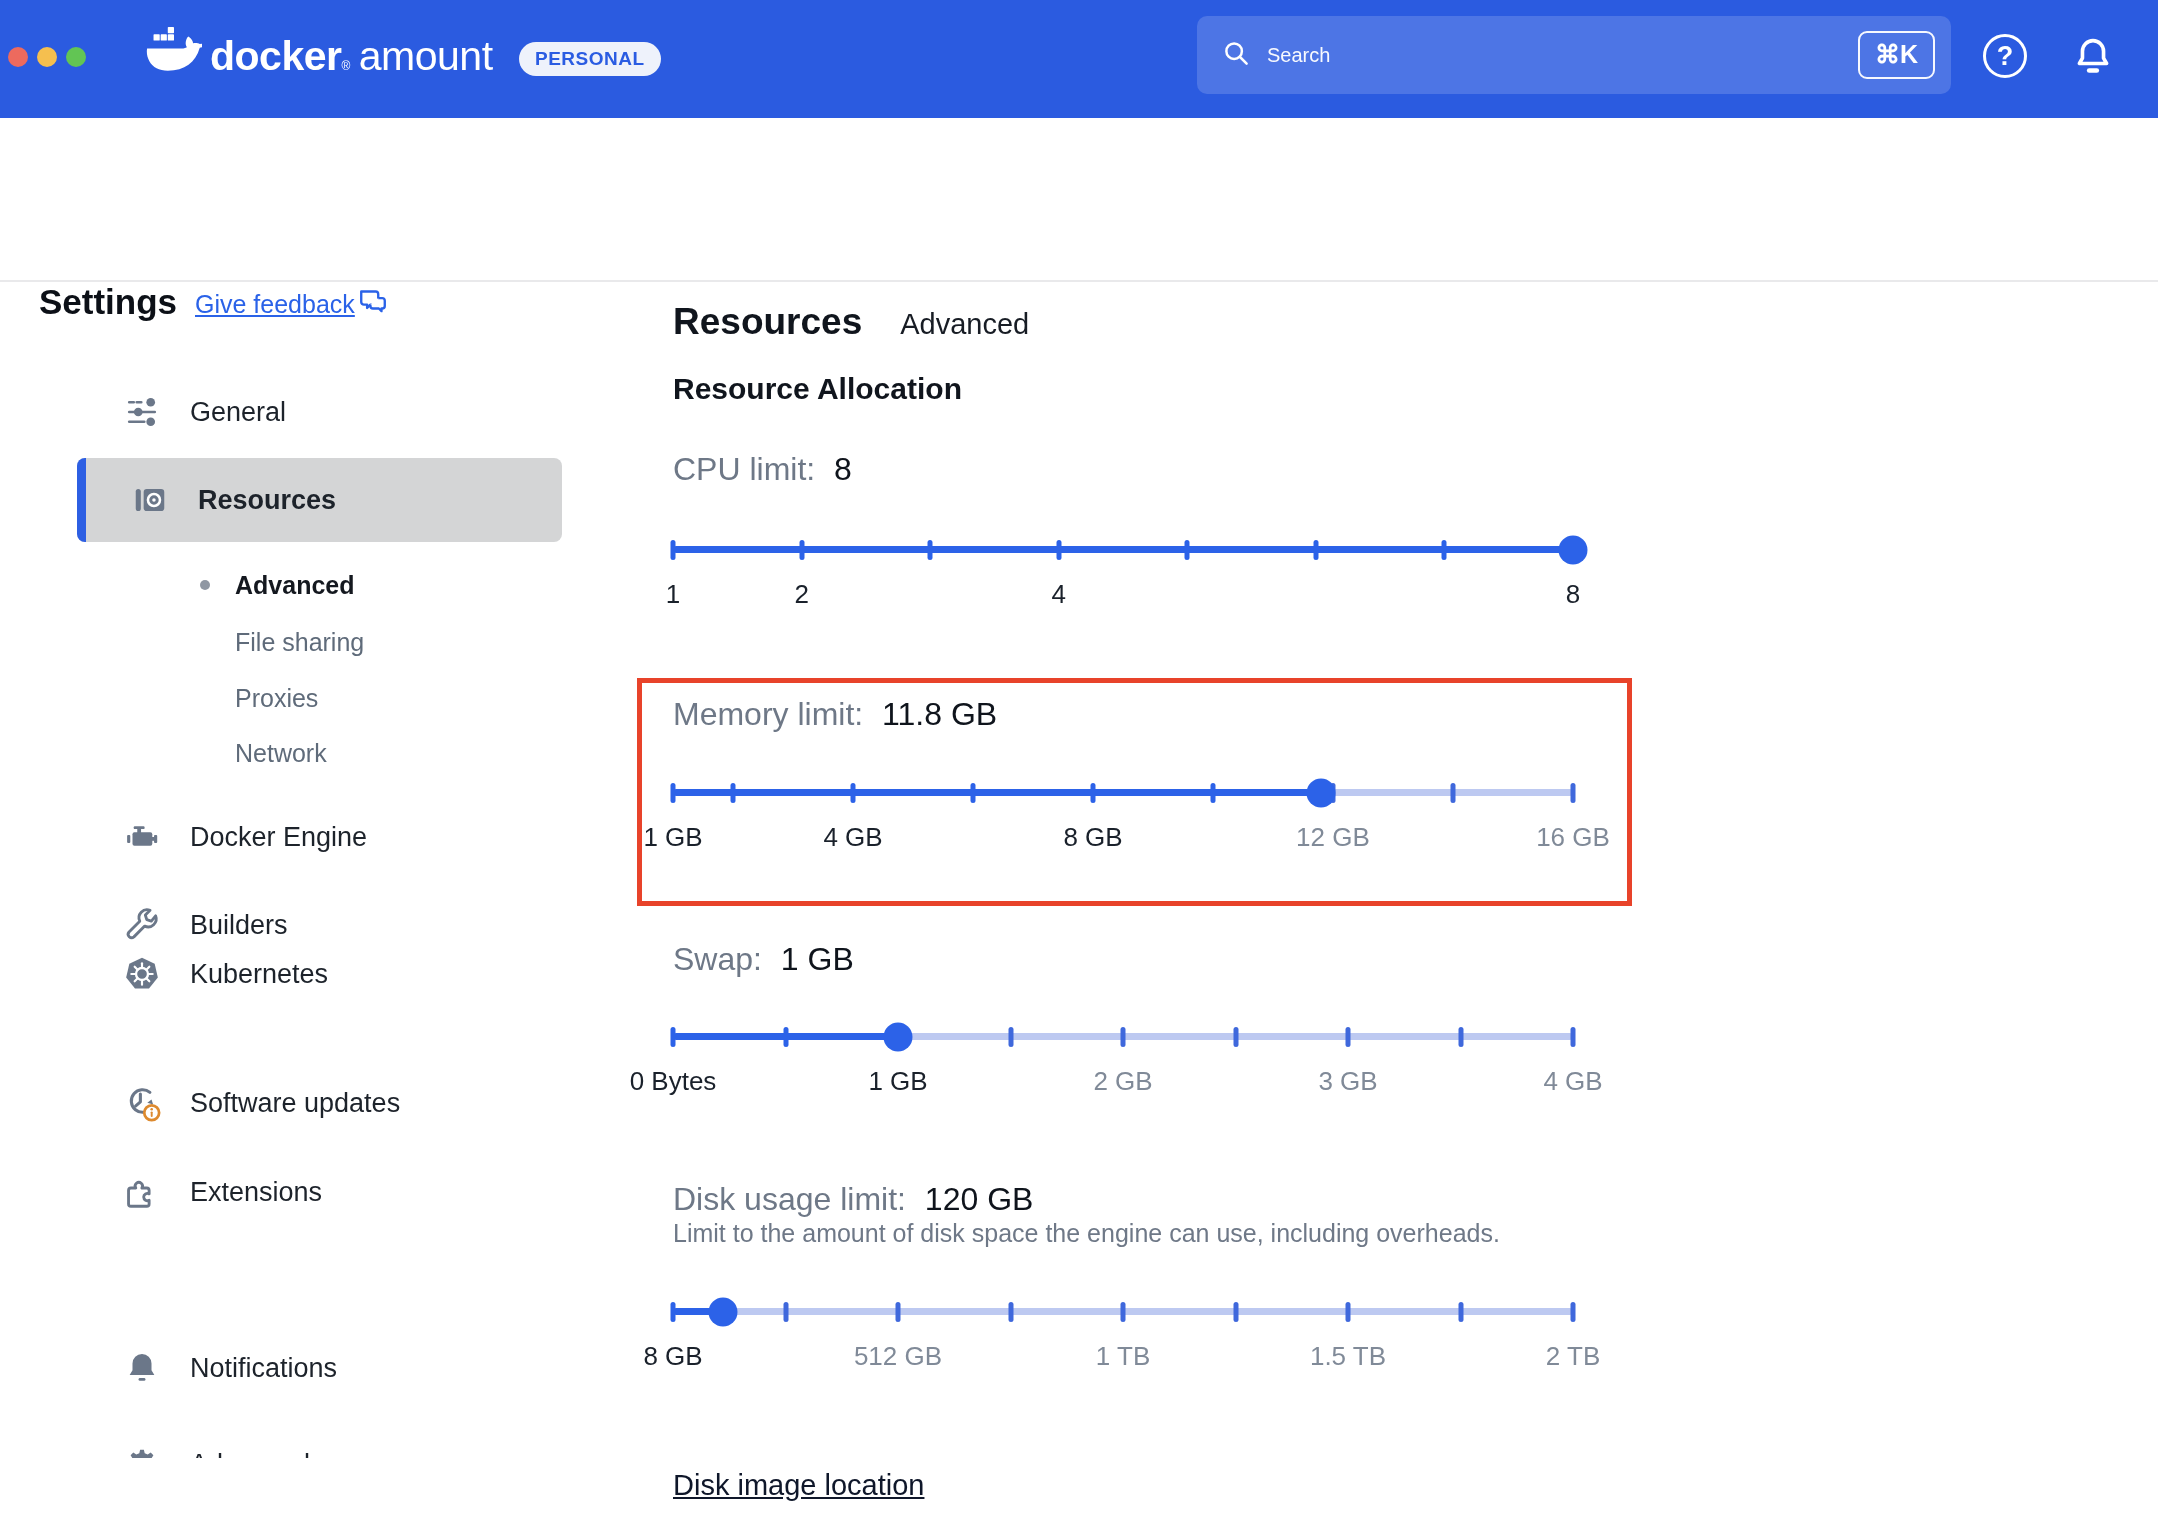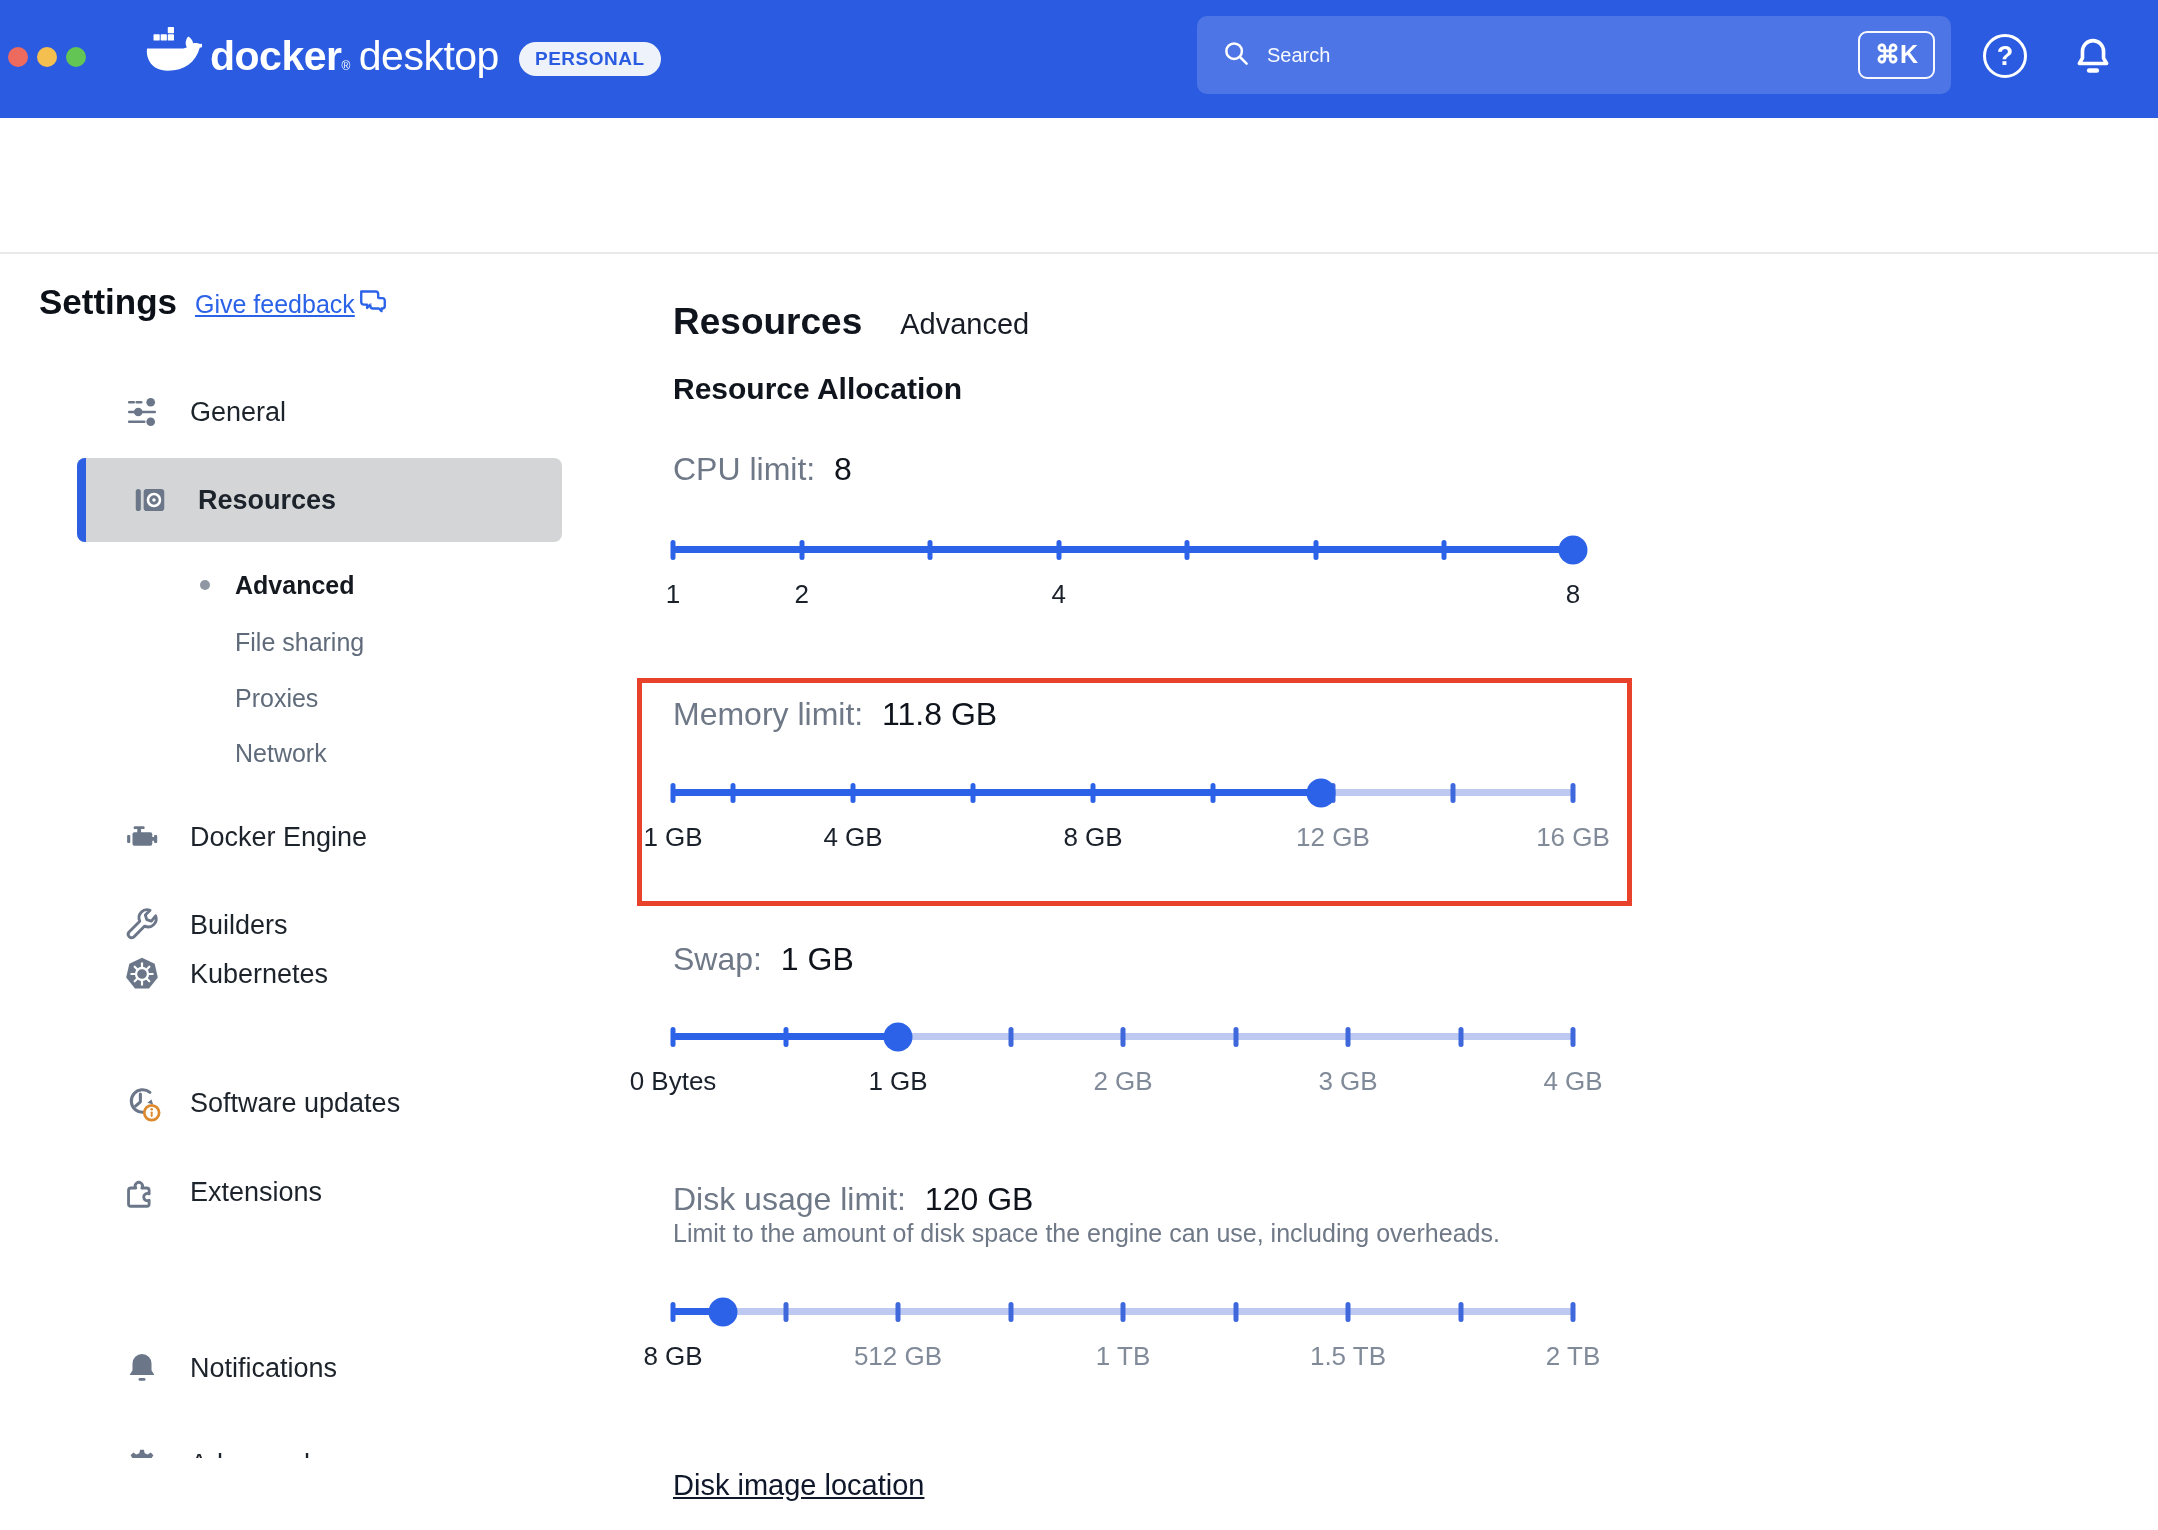--- a/index.html
+++ b/index.html
@@ -22,21 +22,21 @@
   .searchbox { position:absolute; left:1197px; top:16px; width:754px; height:78px; border-radius:10px;
     background:rgba(255,255,255,.16); display:flex; align-items:center; padding:0 16px 0 24px; }
   .search-ph { color:rgba(255,255,255,.96); font-size:20px; margin-left:16px; flex:1; }
   .kbd { height:48px; line-height:43px; padding:0 15px; border:2.5px solid rgba(255,255,255,.95); border-radius:9px;
     color:#fff; font-size:25px; font-weight:600; }
   .help-btn { position:absolute; left:1983px; top:34px; width:44px; height:44px; border:3px solid #fff; border-radius:50%;
     color:#fff; font-size:27px; font-weight:700; text-align:center; line-height:38px; }
   .bell-btn { position:absolute; left:2070px; top:33px; width:46px; height:46px; }
 
   
-  .settings-bar { position:absolute; top:118px; left:0; width:100%; height:136px; background:#fff; border-bottom:2px solid #e9e9eb; }
+  .settings-bar { position:absolute; top:118px; left:0; width:100%; height:164px; background:#fff; border-bottom:2px solid #e9e9eb; }
   .settings-title { position:absolute; left:39px; top:164px; font-size:35px; font-weight:700; color:#0c1017; }
   .feedback-link { position:absolute; left:195px; top:172px; font-size:25px; color:#2a62e8; text-decoration:underline; cursor:pointer; }
   .feedback-icon { position:absolute; left:356px; top:168px; }
 
   
   .sidebar { position:absolute; left:0; top:254px; width:640px; height:1204px; overflow:hidden; }
   .side-row { position:absolute; left:0; width:620px; height:44px; display:flex; align-items:center; cursor:pointer; }
   .side-icon { width:44px; margin-left:120px; display:flex; justify-content:center; align-items:center; flex:none; }
   .side-label { margin-left:26px; font-size:27px; color:#1d232b; white-space:nowrap; }
   .side-selected { position:absolute; left:77px; top:204px; width:485px; height:84px; background:#d4d5d6; border-radius:8px; cursor:pointer; }
@@ -84,21 +84,21 @@
       <svg width="56" height="46" viewBox="0 0 24 20">
         <g fill="#fff">
           <rect x="9.3" y="0" width="2.7" height="2.7" rx="0.3"></rect>
           <rect x="3.1" y="3.2" width="2.7" height="2.7" rx="0.3"></rect>
           <rect x="6.2" y="3.2" width="2.7" height="2.7" rx="0.3"></rect>
           <rect x="9.3" y="3.2" width="2.7" height="2.7" rx="0.3"></rect>
           <path d="M23.2 7.4c-.6-.4-1.9-.5-2.9-.3-.1-1-.7-1.9-1.6-2.6l-.5-.4-.4.5c-.5.8-.8 1.9-.7 2.9.1.4.2.9.5 1.3-1.1.6-2.2.6-2.4.6H.3c-.3 1.6 0 3.7 1 5.5 1.5 2.7 4.2 4.1 8 4.1 7.3 0 12.1-3.7 13.9-10 .7 0 2-.3 2.6-1.4l.2-.4z"></path>
         </g>
       </svg>
     </span>
-    <span class="logo-text"><span class="w700">docker</span><span class="reg">®</span><span class="w300">desktop</span></span>
+    <span class="logo-text"><span class="w700">docker</span><span class="reg">®</span><span class="w300">amount</span></span>
     <span class="personal-badge">PERSONAL</span>
 
     <div class="searchbox">
       <span>
         <svg width="30" height="30" viewBox="0 0 24 24" fill="none" stroke="#fff" stroke-width="2" stroke-linecap="round">
           <circle cx="10.5" cy="10.5" r="6.2"></circle>
             <line x1="15.2" y1="15.2" x2="20.5" y2="20.5"></line>
         </svg>
       </span>
       <span class="search-ph">Search</span>

